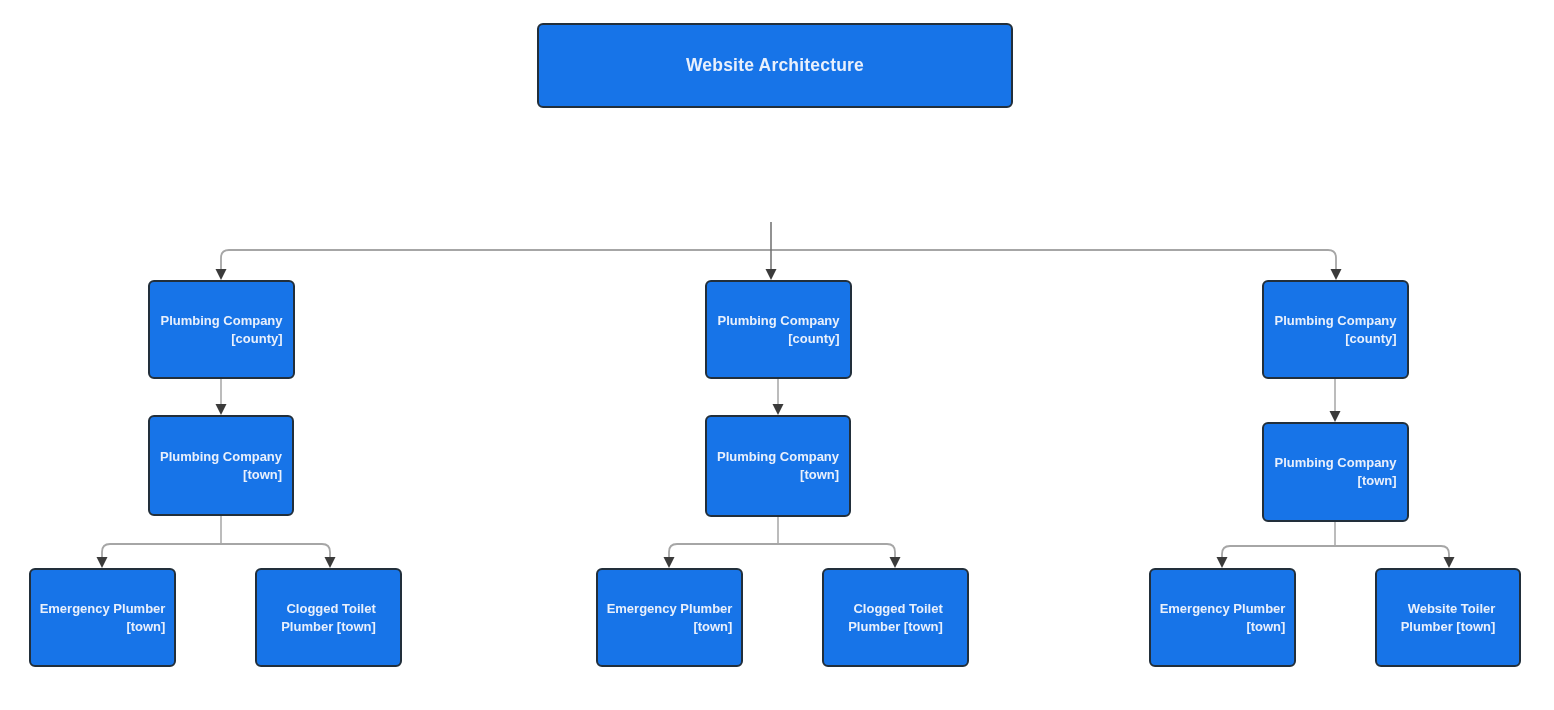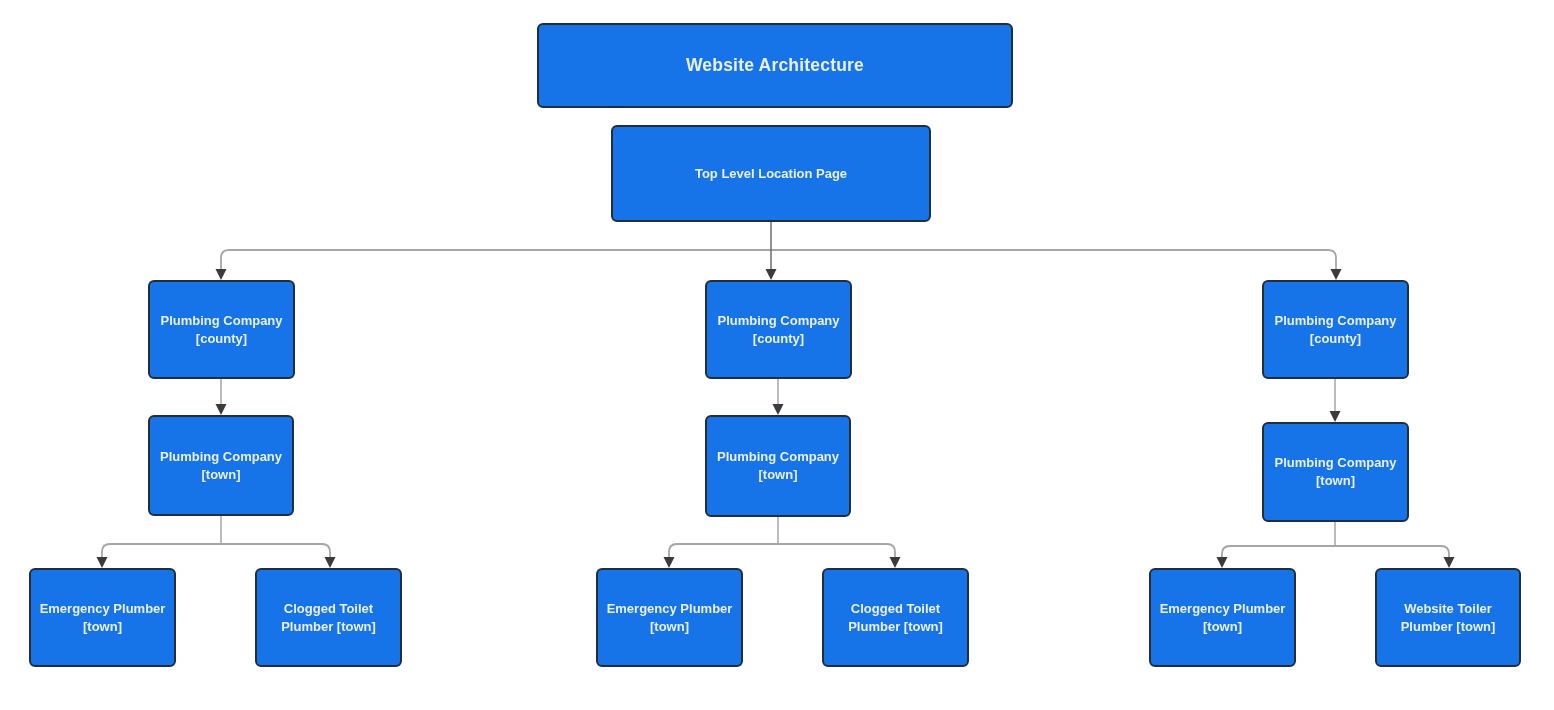--- a/index.html
+++ b/index.html
@@ -25,21 +25,21 @@
   }
   .node {
     position: absolute;
     box-sizing: border-box;
     background: #1774e8;
     border: 2px solid #222f3b;
     border-radius: 6px;
     display: flex;
     align-items: center;
     justify-content: center;
-    text-align: center;
+    text-align: right;
     color: #e9f0fc;
     font-weight: bold;
     font-size: 13px;
     line-height: 1.35;
     cursor: default;
   }
   .node .label {
     white-space: pre-line;
     padding: 0 6px;
   }
@@ -84,23 +84,20 @@
     <path d="M 1335 522 V 546" fill="none" stroke="#a6a6a6" stroke-width="1.5"></path>
     <path d="M 1222 559 V 554 Q 1222 546 1230 546 H 1441 Q 1449 546 1449 554 V 559" fill="none" stroke="#a6a6a6" stroke-width="1.8"></path>
     <polygon fill="#3b3b3b" points="1216.5,557 1227.5,557 1222,568"></polygon>
     <polygon fill="#3b3b3b" points="1443.5,557 1454.5,557 1449,568"></polygon>
   </svg>
 
   <div class="node title-node" style="left:537px; top:23px; width:476px; height:85px;">
     <span class="label">Website Architecture</span>
   </div>
 
-  <div class="node subtitle-node" style="left:611px; top:125px; width:320px; height:97px;">
-    <span class="label">Top Level Location Page</span>
-  </div>
 
   <div class="node" style="left:148px; top:280px; width:147px; height:99px;">
     <span class="label">Plumbing Company
 [county]</span>
   </div>
   <div class="node" style="left:705px; top:280px; width:147px; height:99px;">
     <span class="label">Plumbing Company
 [county]</span>
   </div>
   <div class="node" style="left:1262px; top:280px; width:147px; height:99px;">

